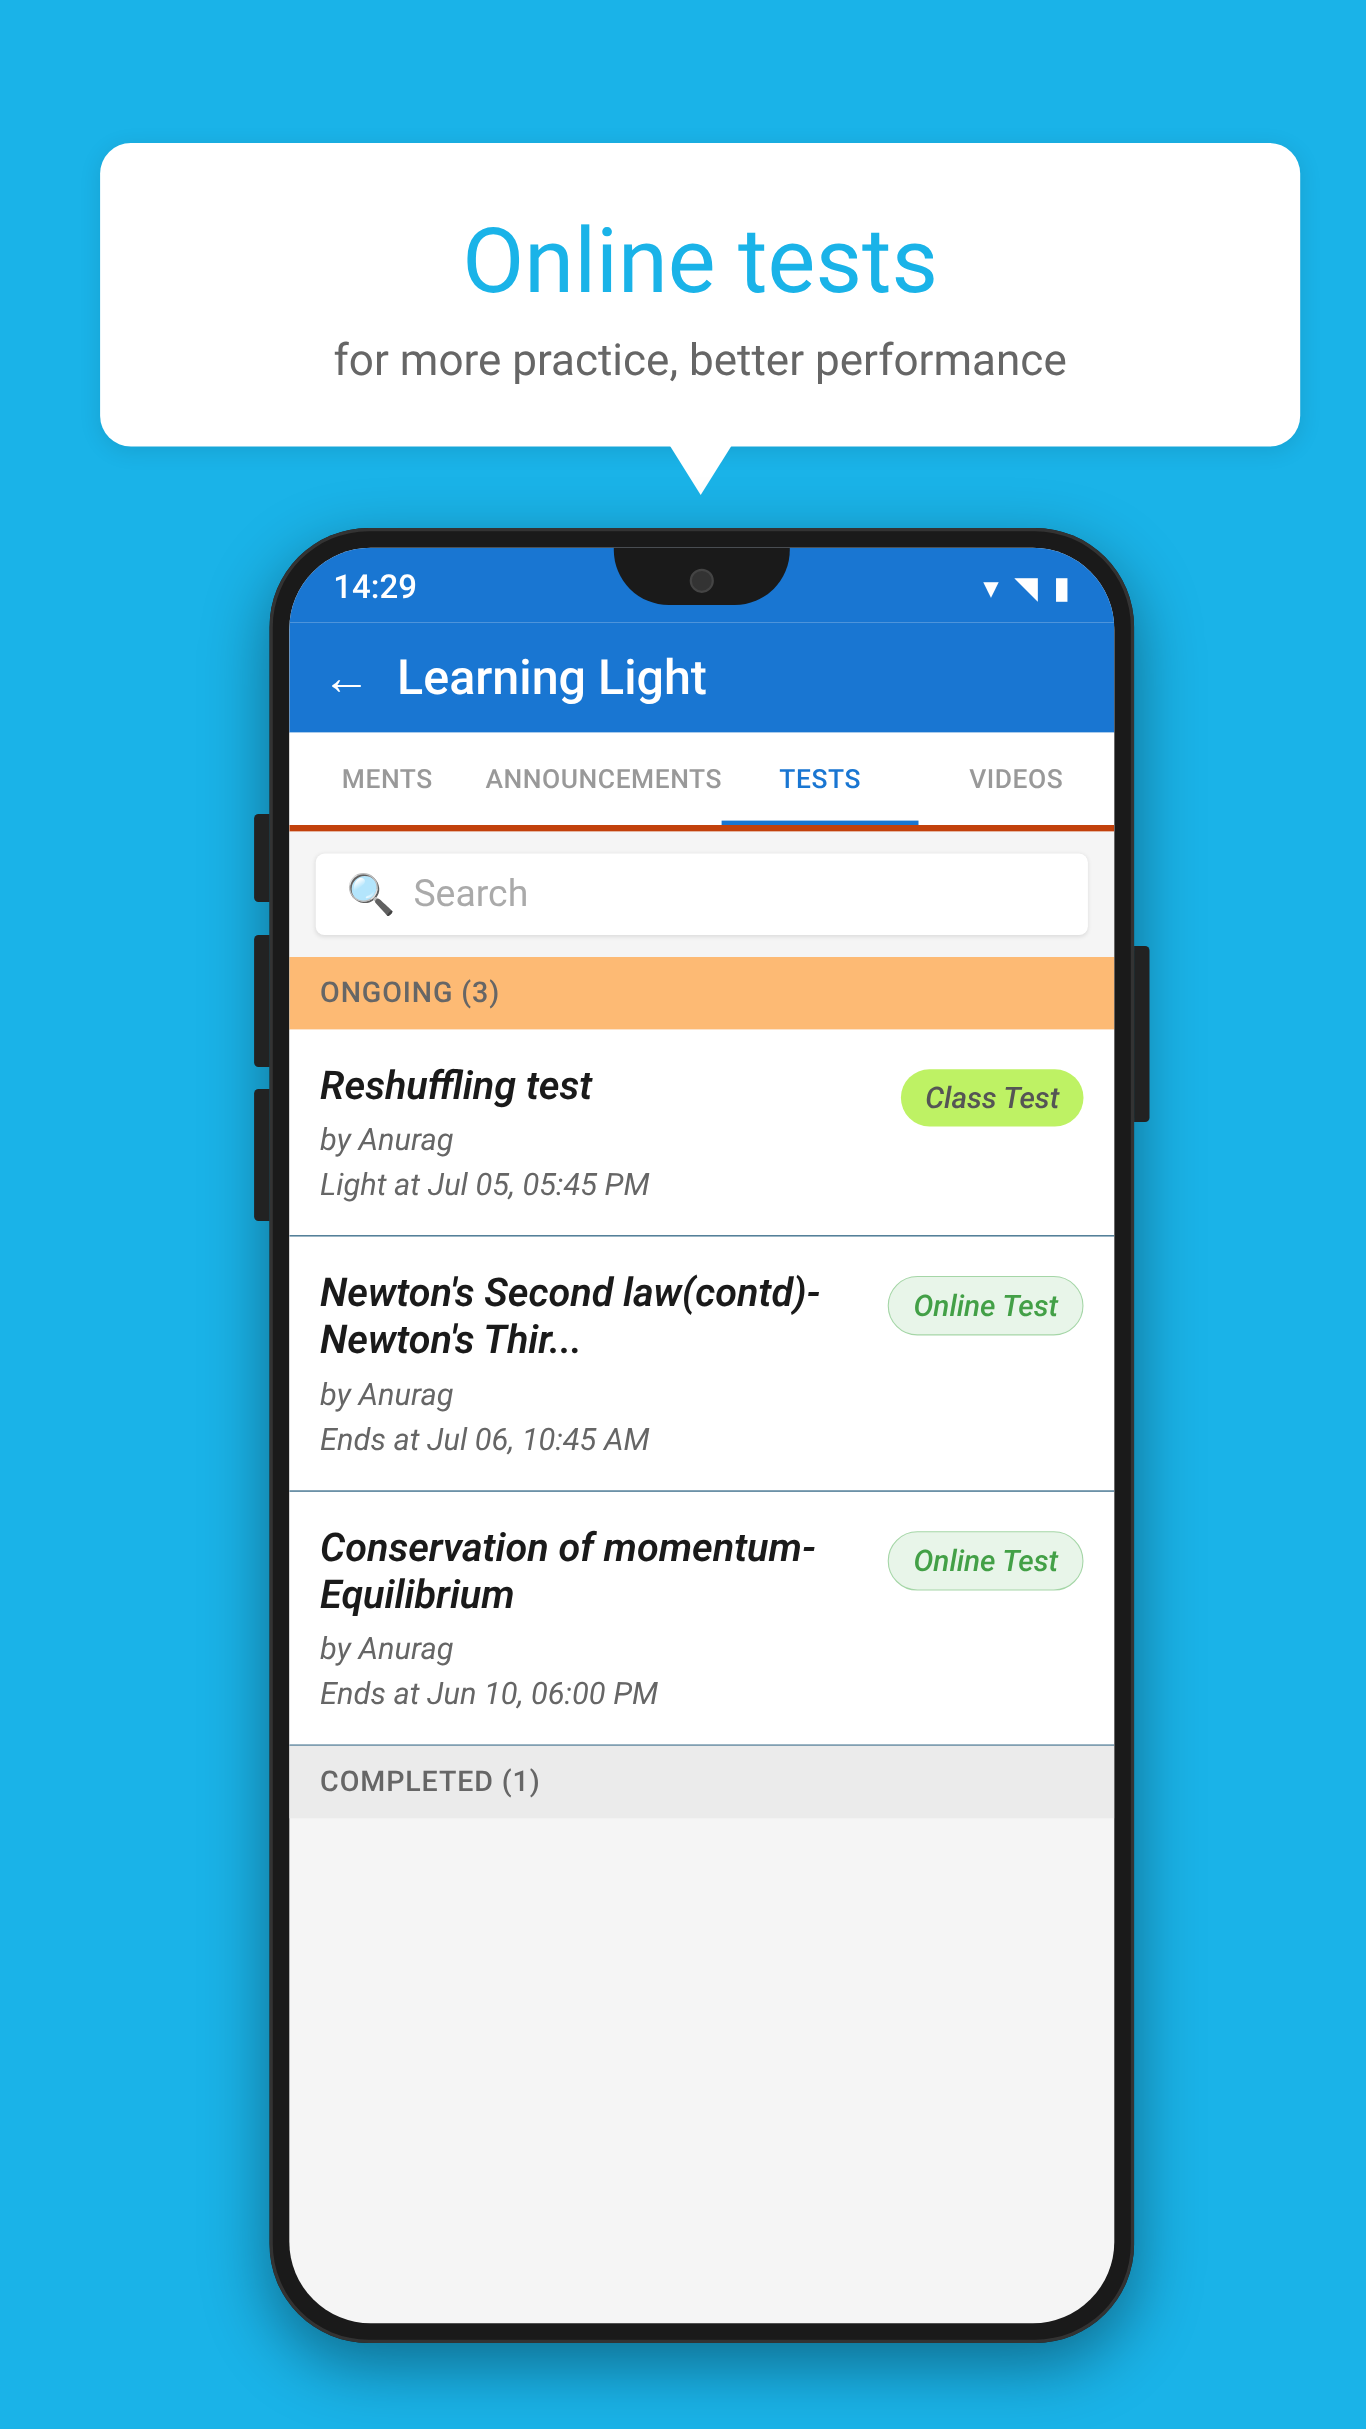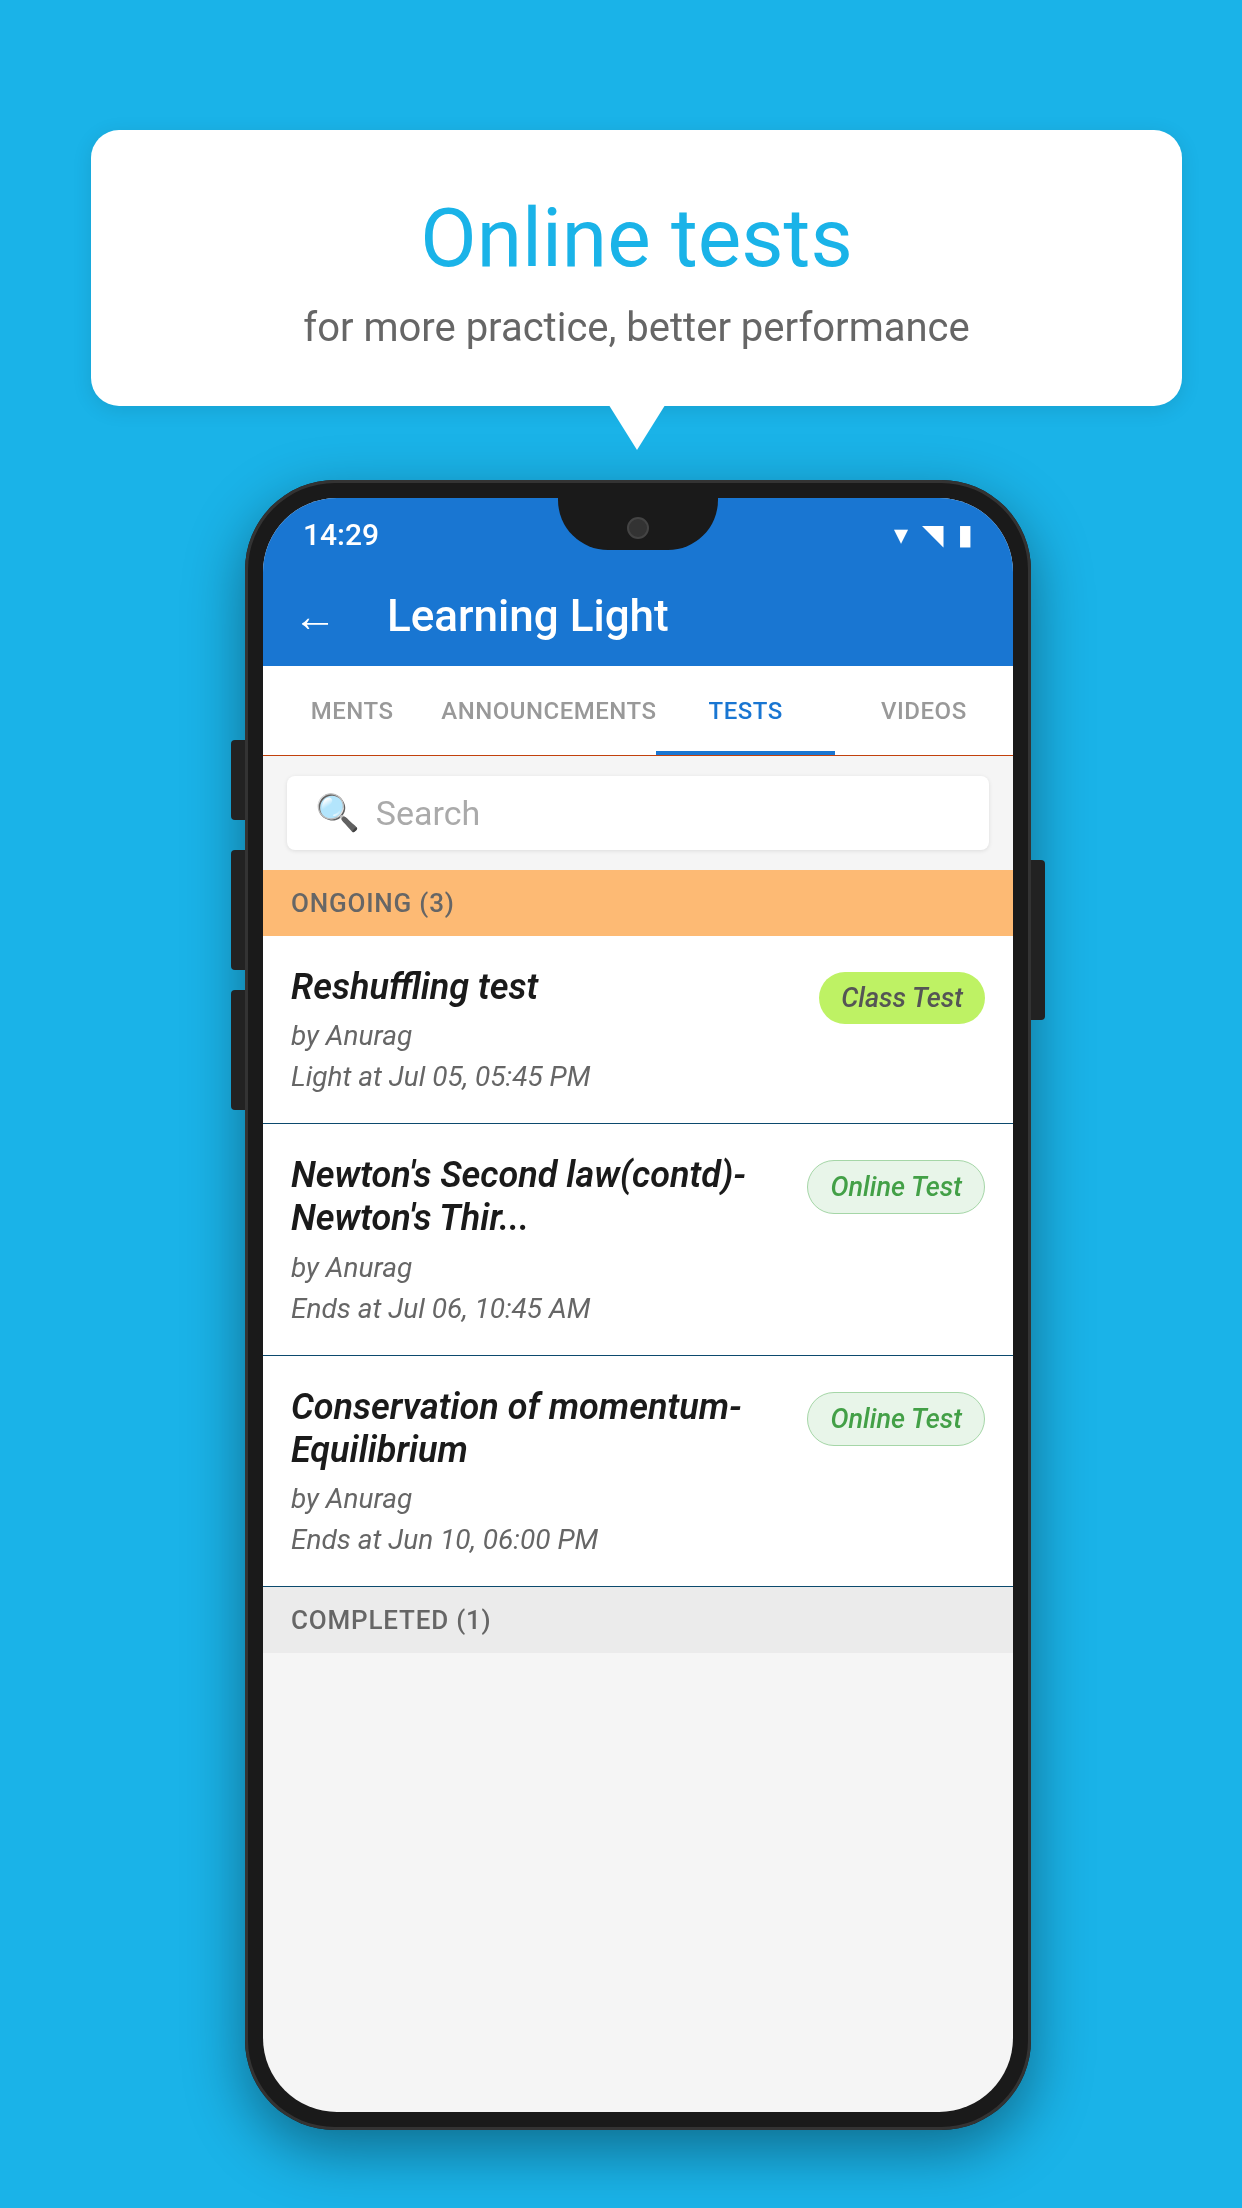--- a/index.html
+++ b/index.html
@@ -201,30 +201,29 @@
     .back-arrow {
       color: white;
       font-size: 44px;
       cursor: pointer;
     }
 
     .app-bar-title {
       color: white;
       font-size: 44px;
       font-weight: 500;
-      margin-left: 26px;
     }
 
     
     .tab-bar {
       background: white;
       height: 90px;
       display: flex;
       align-items: stretch;
-      border-bottom: 1px solid #c2410c;
+      border-bottom: 6px solid #c2410c;
       overflow: hidden;
     }
 
     .tab-item {
       flex: 1;
       display: flex;
       align-items: center;
       justify-content: center;
       font-size: 24px;
       font-weight: 500;

